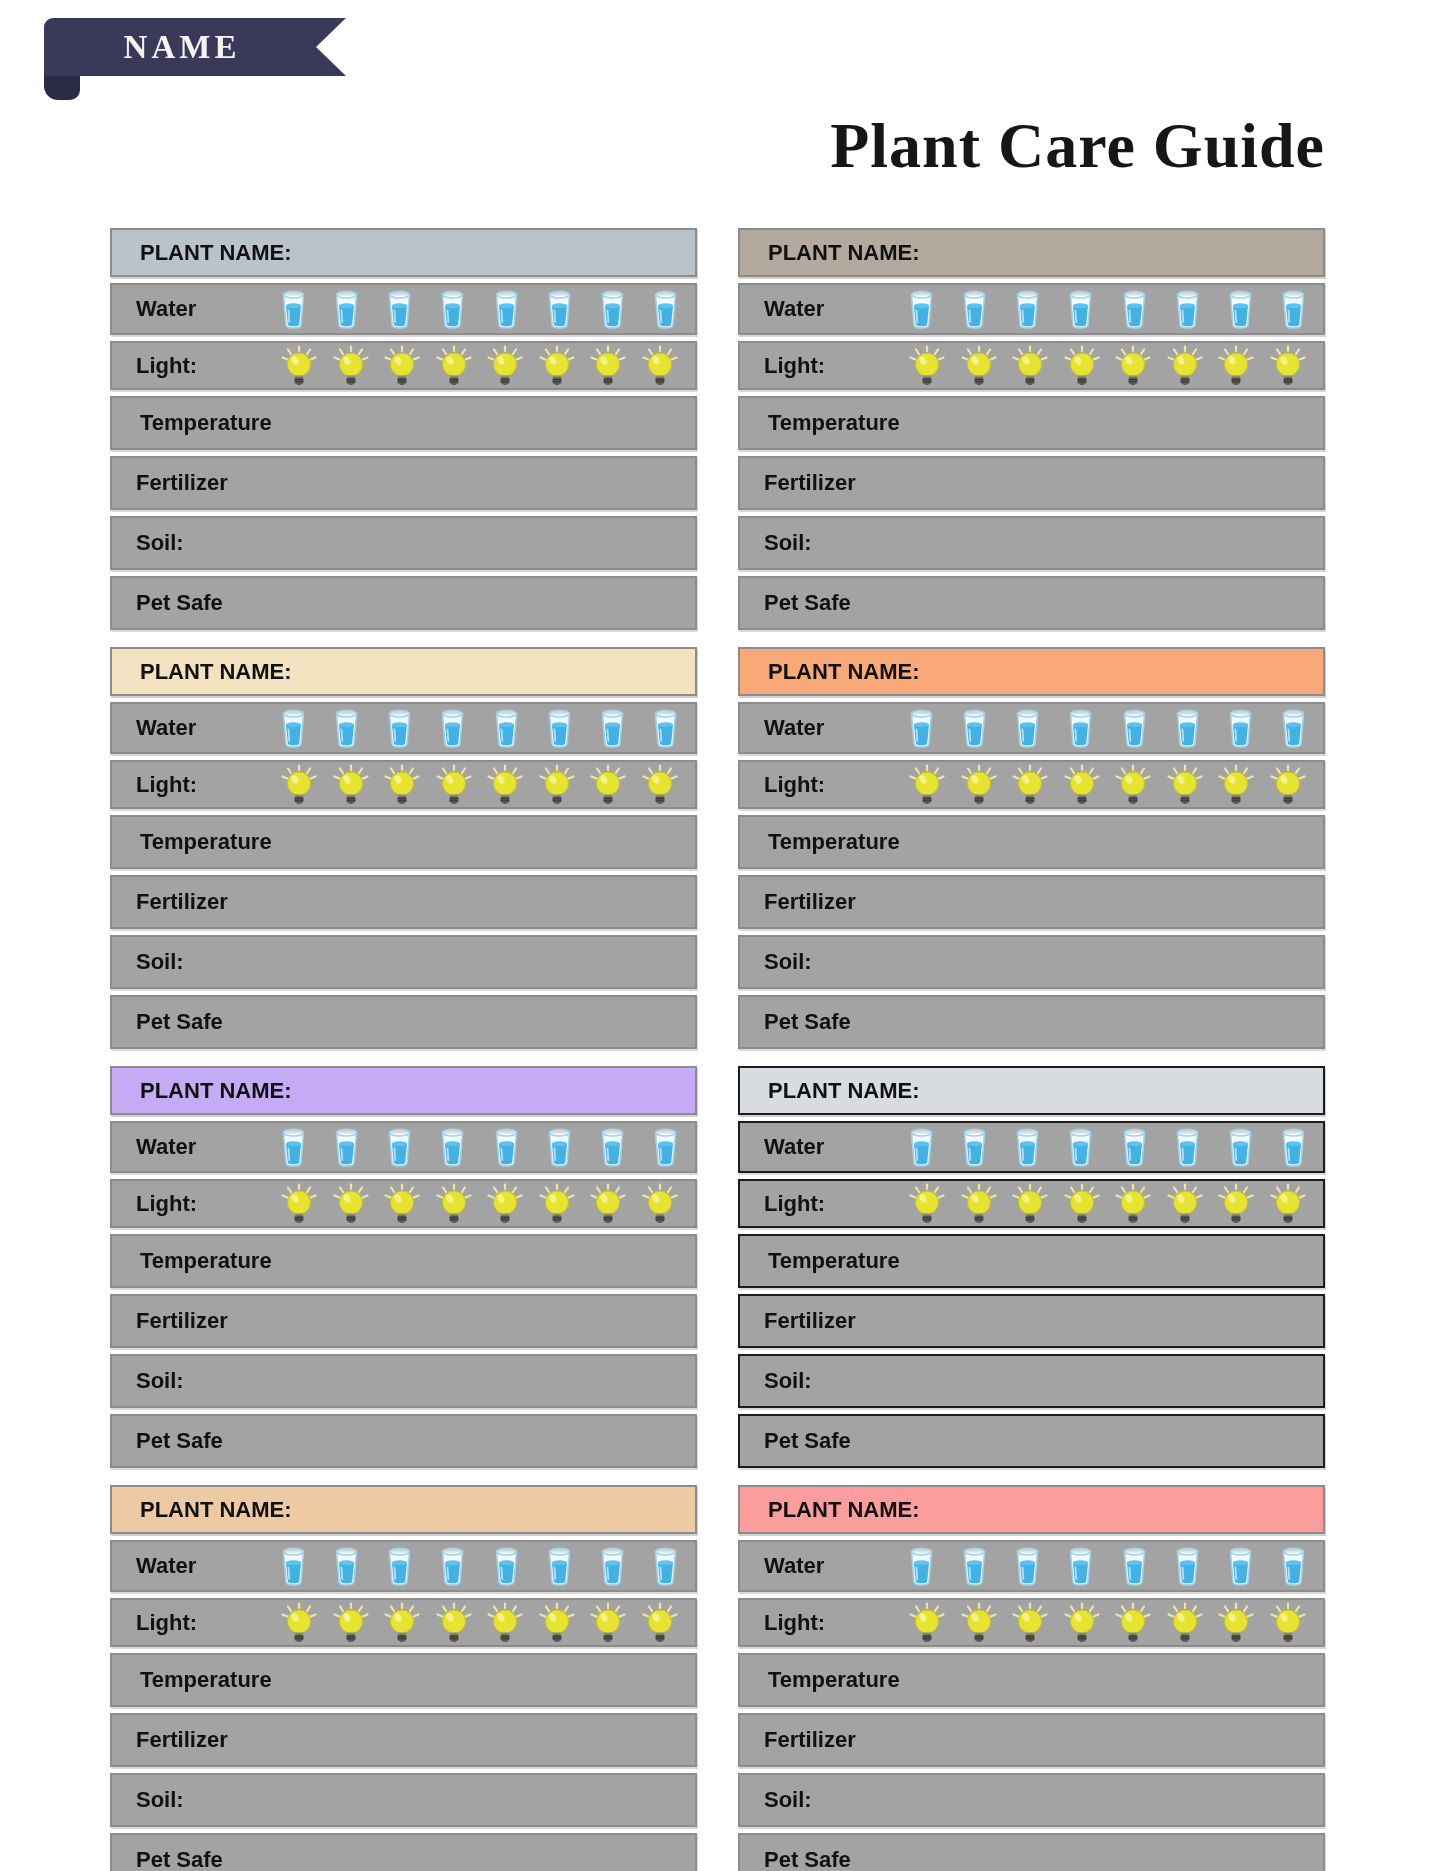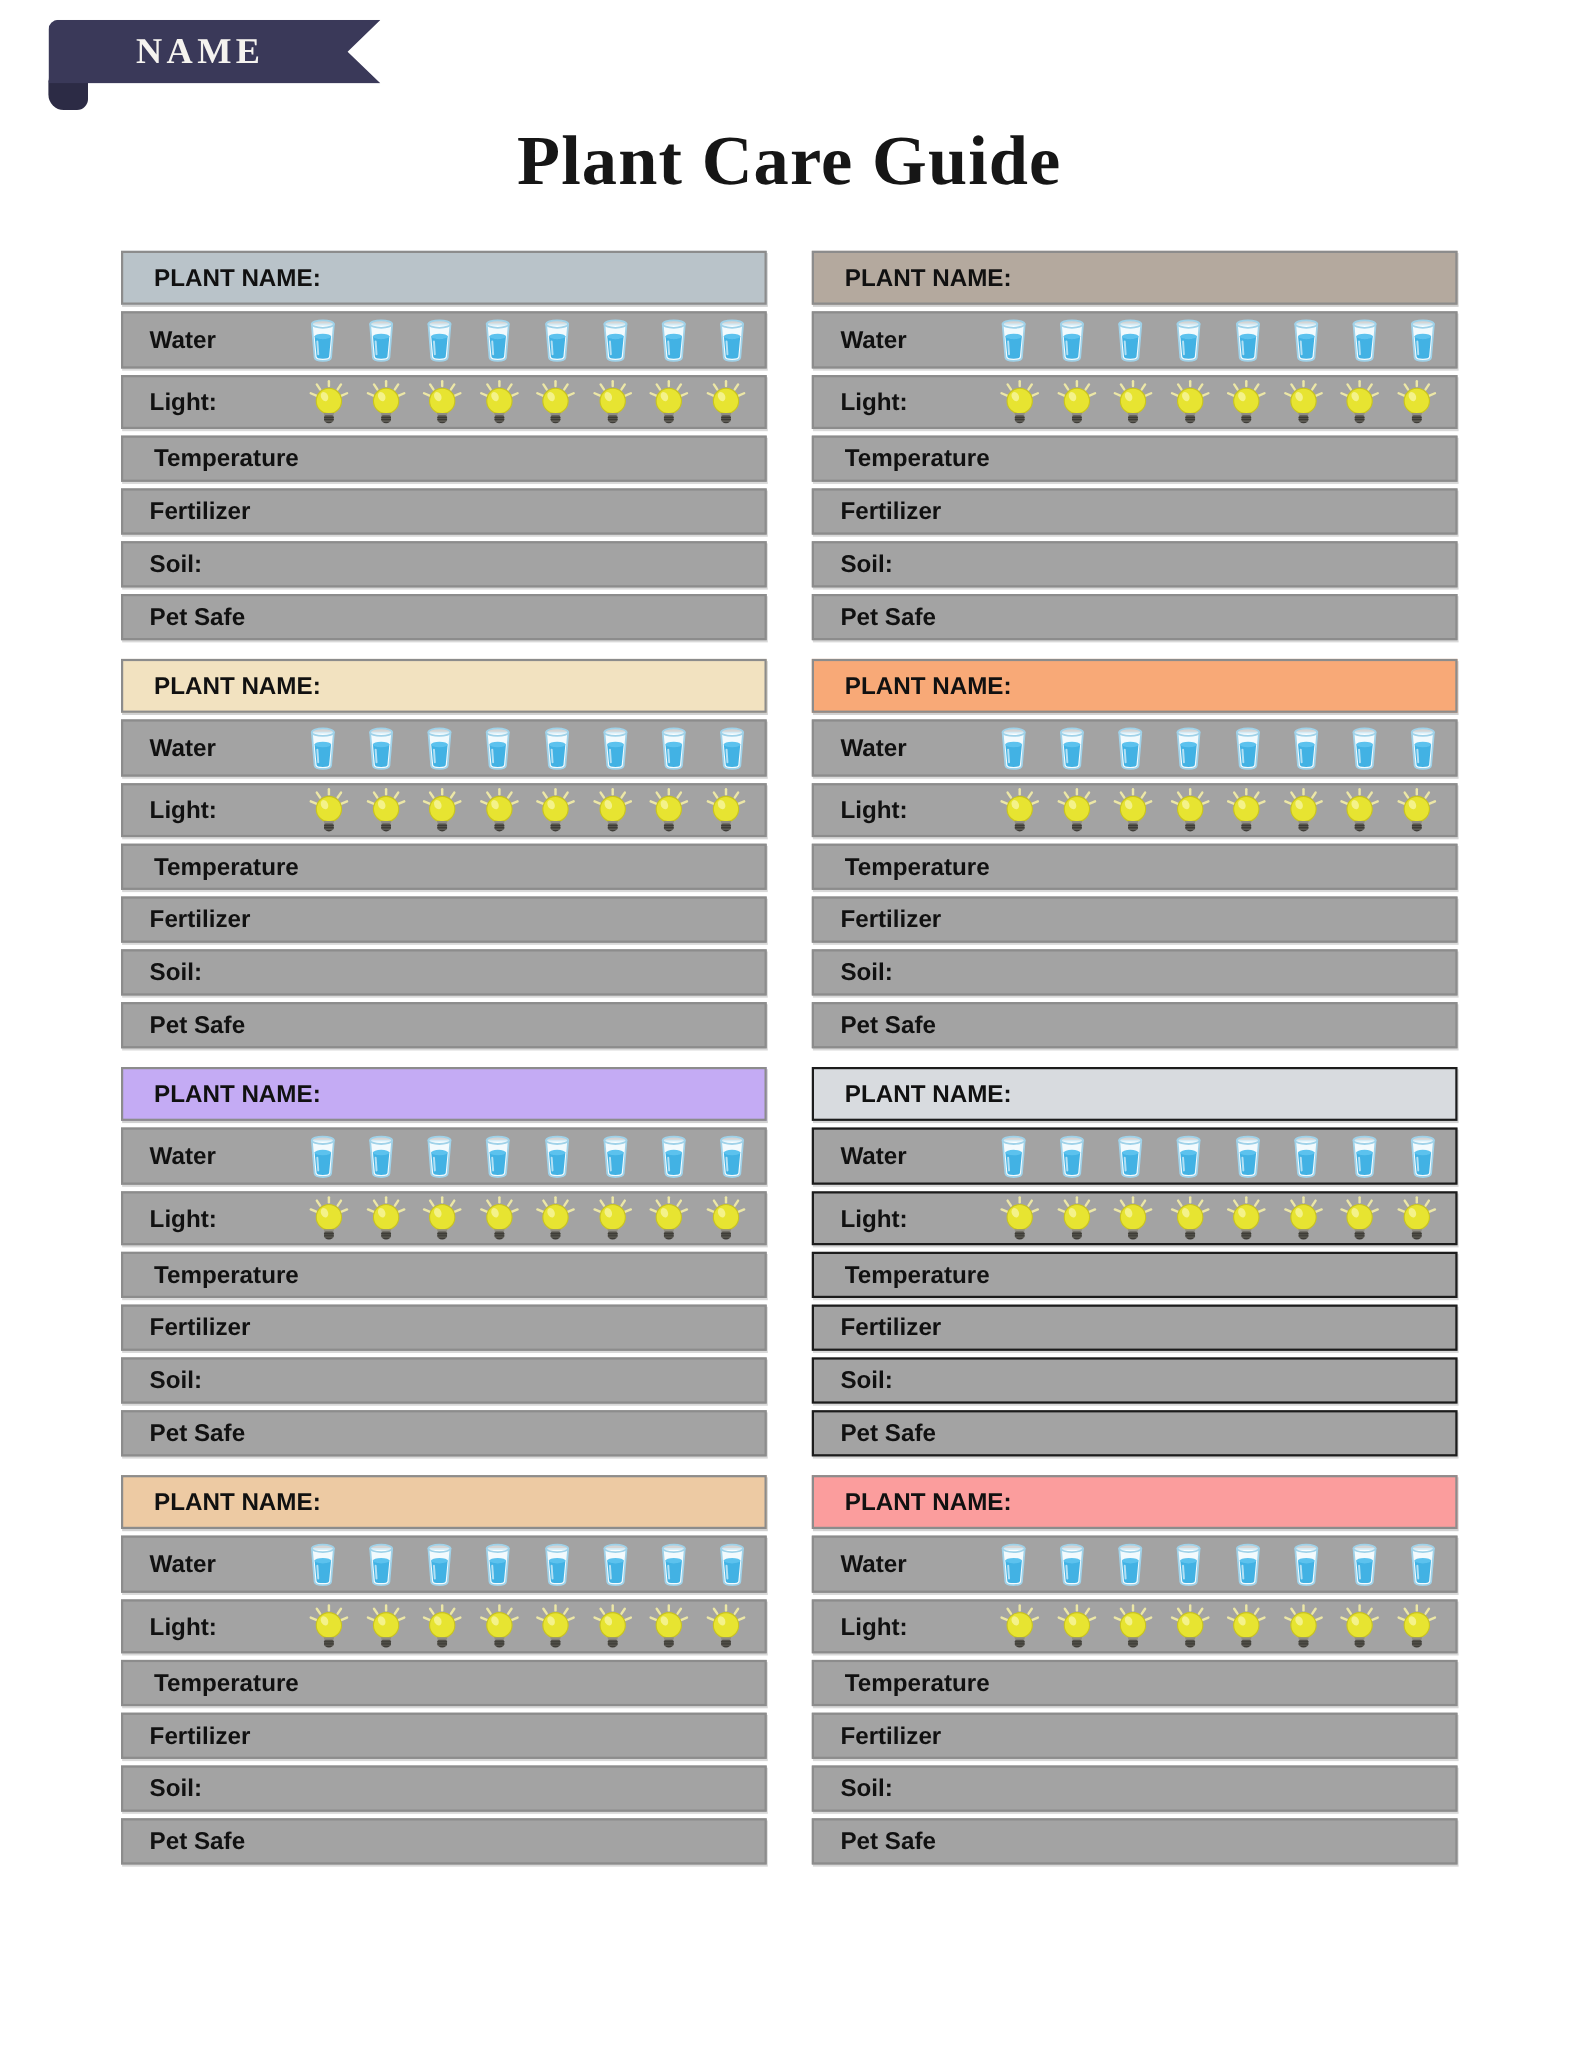--- a/index.html
+++ b/index.html
@@ -28,21 +28,21 @@
     position:absolute; left:44px; top:70px;
     width:36px; height:30px;
     background:var(--ribbon-fold,#2c2b45);
     border-radius:4px 0 10px 14px;
     z-index:1;
   }
   
   .page-title {
     margin:104px auto 0 auto;
     width:1215px; margin-left:110px;
-    text-align:center;
+    text-align:right;
     font-family:"Liberation Serif", serif;
     font-weight:bold; font-size:64px; line-height:84px;
     letter-spacing:1px; color:#161616;
   }
   
   .cards {
     margin:40px 0 0 110px;
     width:1215px;
     display:grid;
     grid-template-columns:587px 587px;
@@ -62,21 +62,21 @@
   .row {
     background:#a3a3a3;
     border:2px solid var(--bd,#8c8c8c);
     box-shadow:1px 2px 0 rgba(0,0,0,0.15);
     display:flex; align-items:center;
     padding-left:24px;
   }
   .row .lbl { font-size:22px; font-weight:bold; color:#111; white-space:nowrap; }
   .row-water { height:52px; }
   .row-light { height:49px; }
-  .row-plain { height:42px; }
+  .row-plain { height:54px; }
   .row-label-zone { width:118px; flex:none; }
   .icon-strip {
     flex:1; display:flex; align-items:center;
     justify-content:space-between;
     padding:0 16px 0 26px;
   }
   .icon { display:inline-flex; }
   .icon svg { display:block; }
 </style>
 </head>

